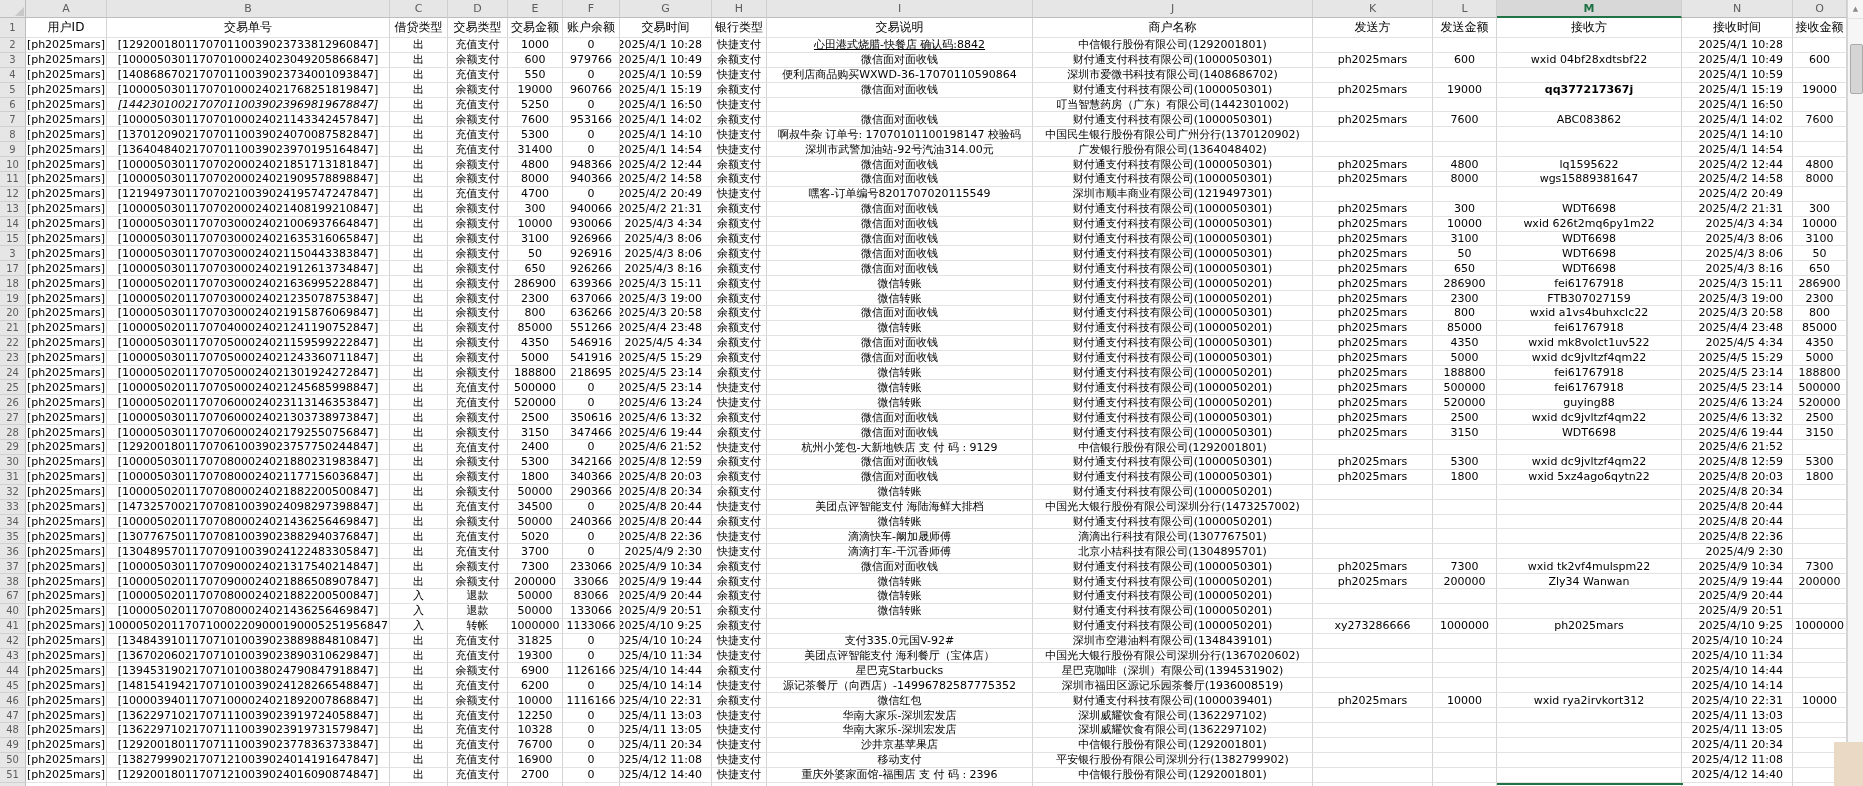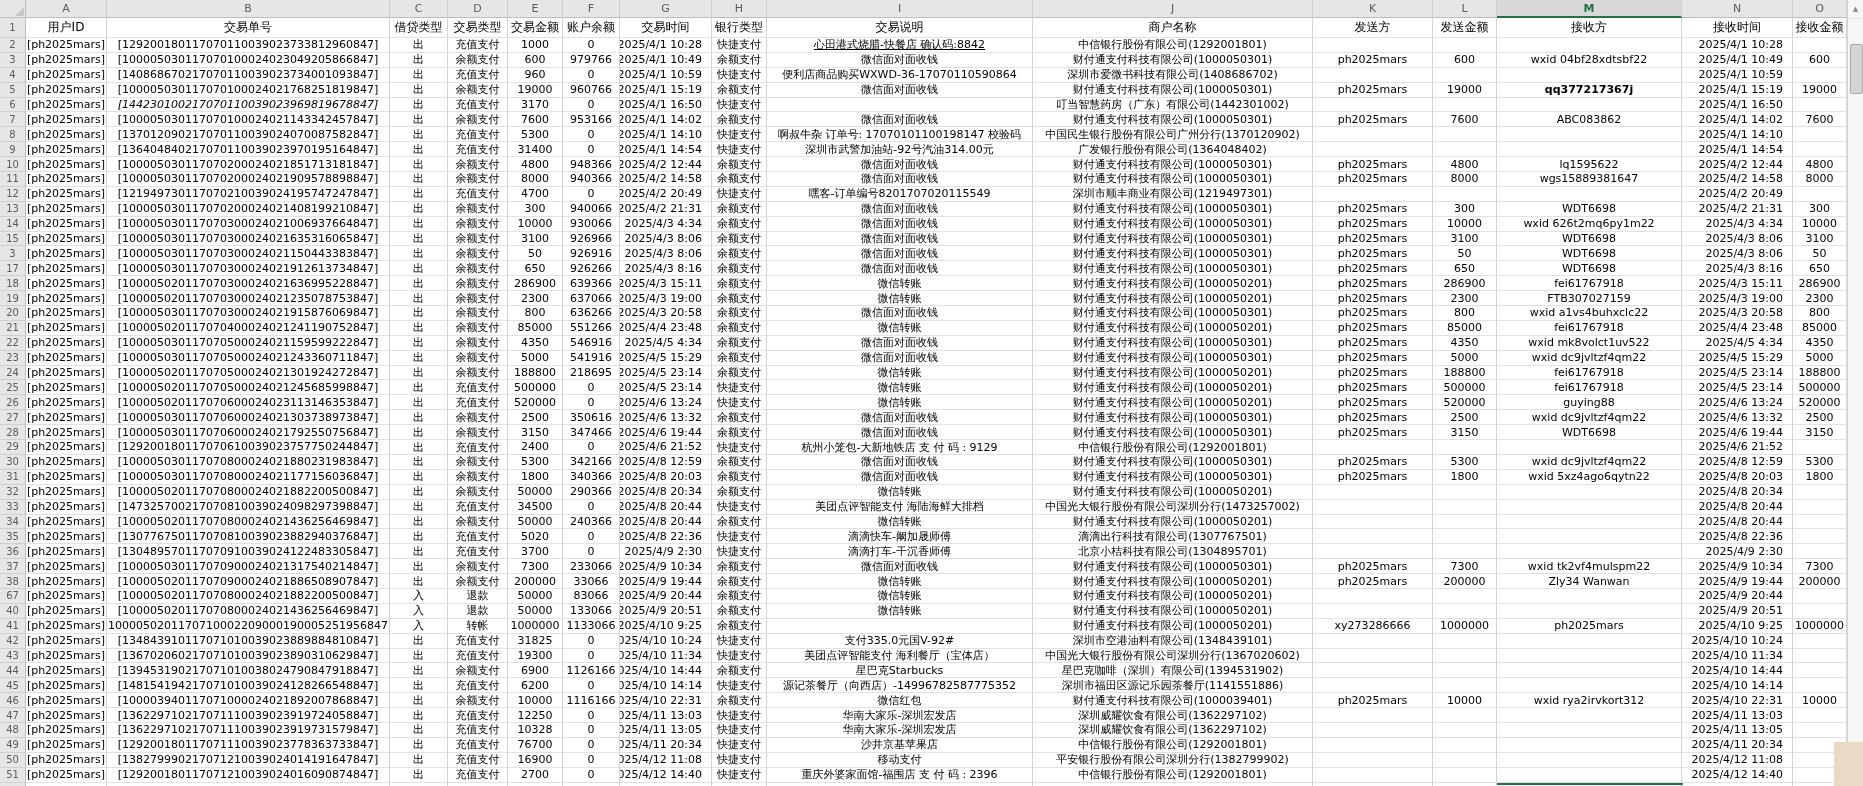--- a/index.html
+++ b/index.html
@@ -111,21 +111,21 @@
         <div class="cell" style="width: 185px;">wxid 04bf28xdtsbf22</div>
         <div class="cell a-right" style="width: 111px;">2025/4/1 10:49</div>
         <div class="cell" style="width: 54px;">600</div>
       </div>
       <div class="flexrow row">
         <div class="rowno">4</div>
         <div class="cell" style="width: 81px;">[ph2025mars]</div>
         <div class="cell" style="width: 283px;">[140868670217070110039023734001093847]</div>
         <div class="cell" style="width: 58px;">出</div>
         <div class="cell" style="width: 60px;">充值支付</div>
-        <div class="cell" style="width: 55px;">960</div>
+        <div class="cell" style="width: 55px;">550</div>
         <div class="cell" style="width: 57px;">0</div>
         <div class="cell a-right" style="width: 92px;">2025/4/1 10:59</div>
         <div class="cell" style="width: 55px;">快捷支付</div>
         <div class="cell" style="width: 266px;">便利店商品购买WXWD-36-17070110590864</div>
         <div class="cell" style="width: 280px;">深圳市爱微书科技有限公司(1408686702)</div>
         <div class="cell" style="width: 120px;"></div>
         <div class="cell" style="width: 64px;"></div>
         <div class="cell" style="width: 185px;"></div>
         <div class="cell a-right" style="width: 111px;">2025/4/1 10:59</div>
         <div class="cell" style="width: 54px;"></div>
@@ -147,21 +147,21 @@
         <div class="cell" style="width: 185px; font-weight: bold;">qq377217367j</div>
         <div class="cell a-right" style="width: 111px;">2025/4/1 15:19</div>
         <div class="cell" style="width: 54px;">19000</div>
       </div>
       <div class="flexrow row">
         <div class="rowno">6</div>
         <div class="cell" style="width: 81px;">[ph2025mars]</div>
         <div class="cell" style="width: 283px; font-style: italic;">[144230100217070110039023969819678847]</div>
         <div class="cell" style="width: 58px;">出</div>
         <div class="cell" style="width: 60px;">充值支付</div>
-        <div class="cell" style="width: 55px;">3170</div>
+        <div class="cell" style="width: 55px;">5250</div>
         <div class="cell" style="width: 57px;">0</div>
         <div class="cell a-right" style="width: 92px;">2025/4/1 16:50</div>
         <div class="cell" style="width: 55px;">快捷支付</div>
         <div class="cell" style="width: 266px;"></div>
         <div class="cell" style="width: 280px;">叮当智慧药房（广东）有限公司(1442301002)</div>
         <div class="cell" style="width: 120px;"></div>
         <div class="cell" style="width: 64px;"></div>
         <div class="cell" style="width: 185px;"></div>
         <div class="cell a-right" style="width: 111px;">2025/4/1 16:50</div>
         <div class="cell" style="width: 54px;"></div>
@@ -854,21 +854,21 @@
         <div class="rowno">45</div>
         <div class="cell" style="width: 81px;">[ph2025mars]</div>
         <div class="cell" style="width: 283px;">[148154194217071010039024128266548847]</div>
         <div class="cell" style="width: 58px;">出</div>
         <div class="cell" style="width: 60px;">充值支付</div>
         <div class="cell" style="width: 55px;">6200</div>
         <div class="cell" style="width: 57px;">0</div>
         <div class="cell a-right" style="width: 92px;">2025/4/10 14:14</div>
         <div class="cell" style="width: 55px;">快捷支付</div>
         <div class="cell" style="width: 266px;">源记茶餐厅（向西店）-14996782587775352</div>
-        <div class="cell" style="width: 280px;">深圳市福田区源记乐园茶餐厅(1141551886)</div>
+        <div class="cell" style="width: 280px;">深圳市福田区源记乐园茶餐厅(1936008519)</div>
         <div class="cell" style="width: 120px;"></div>
         <div class="cell" style="width: 64px;"></div>
         <div class="cell" style="width: 185px;"></div>
         <div class="cell a-right" style="width: 111px;">2025/4/10 14:14</div>
         <div class="cell" style="width: 54px;"></div>
       </div>
       <div class="flexrow row">
         <div class="rowno">46</div>
         <div class="cell" style="width: 81px;">[ph2025mars]</div>
         <div class="cell" style="width: 283px;">[100003940117071000024021892007868847]</div>

